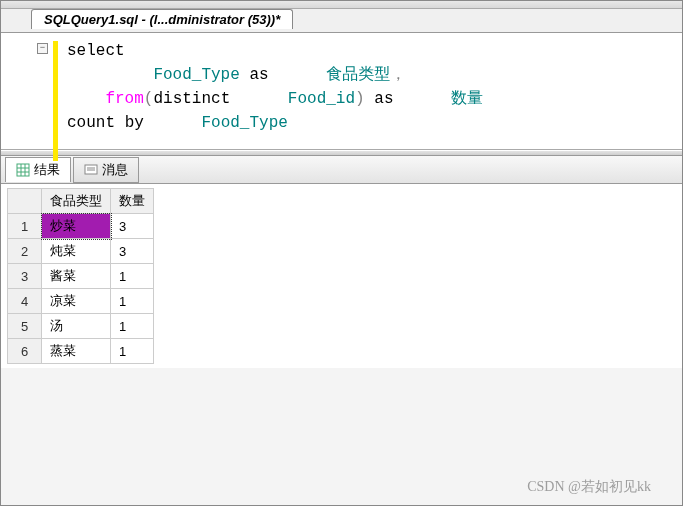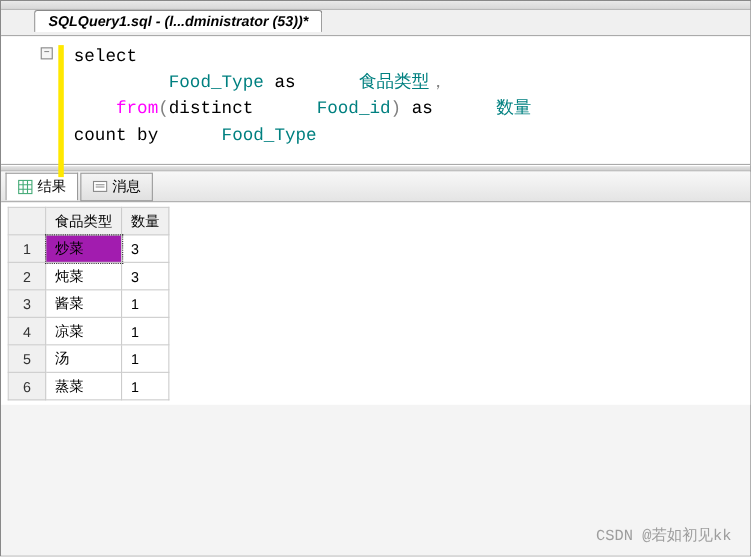--- a/index.html
+++ b/index.html
@@ -23,21 +23,21 @@
     .rtab.inactive { background: linear-gradient(#f4f4f4,#e0e0e0); border-bottom: 1px solid #999; margin-bottom:-1px; }
     .icon-grid { width: 14px; height: 14px; display: inline-block; }
     .icon-grid svg { width: 14px; height: 14px; }
     .grid-wrap { padding: 4px 6px; background: #fff; }
     table.grid { border-collapse: collapse; background: #fff; font-size: 13px; }
     table.grid th, table.grid td { border: 1px solid #ccc; padding: 3px 8px; text-align: left; white-space: nowrap; }
     table.grid th { background: #f0f0f0; font-weight: normal; }
     table.grid td.rownum { background: #f0f0f0; text-align: center; color: #333; width: 34px; }
     td.selected { background: #a21caf; outline: 1px dotted #333; }
     .corner { background: #f0f0f0; width: 34px; }
-    .watermark { position: absolute; right: 18px; bottom: 10px; color: rgba(120,120,120,0.7); font-size: 14px; font-family: Liberation Mono, monospace; }
+    .watermark { position: absolute; right: 32px; bottom: 10px; color: rgba(120,120,120,0.7); font-size: 14px; font-family: Liberation Serif, serif; }
   </style>
 </head>
 <body>
 
 <div class="container">
   <div class="toolbar-top"></div>
 
   <div class="tab-bar">
     <div class="tab">SQLQuery1.sql - (l...dministrator (53))*</div>
   </div>

